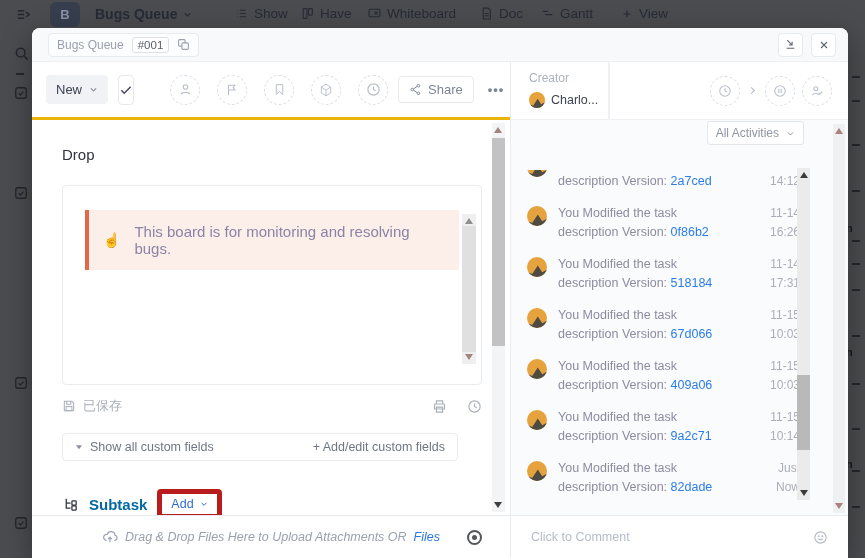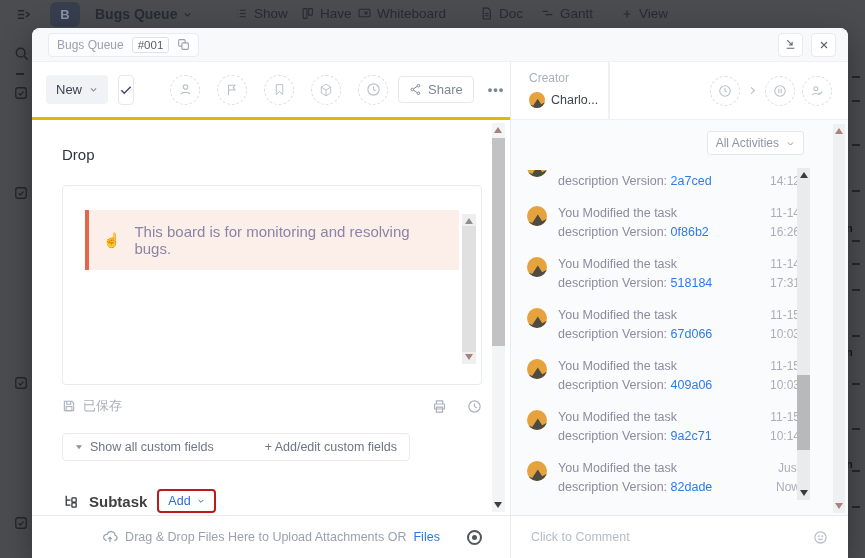--- a/index.html
+++ b/index.html
@@ -58,45 +58,45 @@
   .editor { margin-top:22px; width:420px; height:200px; border:1px solid #e9ecef; border-radius:4px; position:relative; overflow:hidden; }
   .callout { margin:24px 22px 0 22px; background:#fcefe9; border-left:4px solid #e4674a; padding:13px 14px;
              display:flex; align-items:center; gap:14px; }
   .callout-emoji { color:#e9a33b; font-size:14px; }
   .callout-text { color:#8b84a6; font-size:15px; }
   .editor-para { margin:14px 60px 0 24px; font-style:italic; color:#3e434e; font-size:14px; line-height:1.55; }
   .ed-sb { position:absolute; right:5px; top:28px; width:14px; height:150px; background:#efefef; }
   .ed-sb .thumb { position:absolute; top:12px; left:0; width:14px; height:126px; background:#e0e0e0; }
   .save-row { width:420px; margin-top:12px; display:flex; align-items:center; gap:7px; color:#a9afba; font-size:13px; }
   .save-row .right-icons { margin-left:auto; display:flex; gap:20px; color:#aab0ba; }
-  .fields-bar { width:348px; margin-top:18px; border:1px solid #e9ecef; border-radius:4px; height:28px;
+  .fields-bar { width:396px; margin-top:18px; border:1px solid #e9ecef; border-radius:4px; height:28px;
                 display:flex; align-items:center; justify-content:space-between; padding:0 12px;
                 font-size:12.5px; color:#6e7684; }
   .fields-left { display:flex; align-items:center; gap:7px; cursor:pointer; }
   .fields-right { cursor:pointer; }
   .subtask-row { margin-top:28px; display:flex; align-items:center; gap:10px; }
-  .subtask-title { font-weight:bold; font-size:15px; color:#404040;text-align:center; }
-  .btn-add { border:2px solid #b91c1c; color:#2e6bd6; border-radius:4px; padding:3px 9px; font-size:12.5px;
+  .subtask-title { font-weight:bold; font-size:15px; color:#0369a1;text-align:center; }
+  .btn-add { border:5px solid #b91c1c; color:#2e6bd6; border-radius:4px; padding:3px 9px; font-size:12.5px;
              display:flex; align-items:center; gap:6px; background:#fff; cursor:pointer; }
 
   
   .c-sb { position:absolute; right:5px; top:3px; bottom:3px; width:13px; background:#f3f4f5; }
   .c-sb .thumb { position:absolute; top:15px; left:0; width:13px; height:208px; background:#c2c2c4; }
 
   .tri-up, .tri-down { width:0; height:0; border-left:4px solid transparent; border-right:4px solid transparent; position:absolute; left:2px; }
   .tri-up { border-bottom:6px solid #888; top:4px; }
   .tri-down { border-top:6px solid #888; bottom:4px; }
   .c-sb .tri-up { border-bottom-color:#a5827e; }
   .c-sb .tri-down { border-top-color:#3f3f41; }
   .ed-sb .tri-up { border-bottom-color:#8f8f8f; }
   .ed-sb .tri-down { border-top-color:#a5827e; }
 
   
   .attach-bar { height:43px; flex:0 0 43px; border-top:1px solid #e8ebee; display:flex; align-items:center;
-                justify-content:center; gap:7px; position:relative; font-size:12.5px; color:#9aa1ad; }
+                justify-content:center; gap:7px; position:relative; font-size:12.5px; color:#9aa1ad;font-style:italic; }
   .browse { color:#2b76e4; cursor:pointer; }
   .record-dot { position:absolute; right:28px; width:15px; height:15px; border:2px solid #54565c; border-radius:50%;
                 display:flex; align-items:center; justify-content:center; }
   .record-dot::after { content:""; width:5px; height:5px; border-radius:50%; background:#54565c; }
 
   
   .right-header { height:58px; flex:0 0 58px; border-bottom:1px solid #eef0f3; display:flex; align-items:stretch; }
   .meta-cell1 { width:97px; padding:9px 0 0 18px; }
   .meta-label { font-size:12px; color:#abb1bb; line-height:15px; }
   .meta-val-row { margin-top:6px; display:flex; align-items:center; gap:6px; font-size:12.5px; color:#3d4451; }
@@ -108,21 +108,21 @@
   .chev { color:#b8bec8; }
 
   
   .avatar { width:20px; height:20px; border-radius:50%; background:#e6a23c; position:relative; overflow:hidden; flex:0 0 auto; }
   .avatar::after { content:""; position:absolute; left:0; right:0; bottom:0; height:58%; background:#4d4b42;
                    clip-path:polygon(0 100%, 0 55%, 26% 75%, 54% 0, 76% 60%, 100% 38%, 100% 100%); }
   .avatar.sm { width:16px; height:16px; }
 
   
   .activity { flex:1; min-height:0; position:relative; background:#fafbfc; overflow:hidden; }
-  .filter-btn { position:absolute; top:11px; right:44px; border:1px solid #e3e6ea; background:#fff; border-radius:3px;
+  .filter-btn { position:absolute; top:1px; right:44px; border:1px solid #e3e6ea; background:#fff; border-radius:3px;
                 padding:4px 8px; font-size:12px; color:#8f96a3; display:flex; align-items:center; gap:7px; cursor:pointer; z-index:2; }
   .feed { position:absolute; top:50px; left:0; right:0; bottom:0; overflow:hidden; padding-left:16px; }
   .feed-item { position:relative; padding-left:31px; padding-right:104px; margin-bottom:13px; min-height:38px; }
   .feed-item.clipped { margin-top:-17px; }
   .feed-item .avatar { position:absolute; left:0; top:2px; }
   .feed-item.clipped .avatar { top:4px; }
   .fline { font-size:12.5px; line-height:19px; color:#8e8aa0; white-space:nowrap; }
   .ver { color:#2b7ce9; cursor:pointer; }
   .ftime { position:absolute; right:48px; top:0; text-align:right; font-size:12px; line-height:19px; color:#a9aeb8; }
   .ftime div { min-height:19px; }
@@ -165,21 +165,21 @@
         </svg>
       <span>Show</span>
     </div>
     <div class="tab" style="left:301px">
       <svg width="13" height="13" viewBox="0 0 24 24" fill="none" stroke="currentColor" stroke-width="2">
           <rect x="4" y="3" width="7" height="18" rx="1"></rect>
           <rect x="14" y="3" width="7" height="12" rx="1"></rect>
         </svg>
       <span>Have</span>
     </div>
-    <div class="tab" style="left:358px">
+    <div class="tab" style="left:368px">
       <svg width="13" height="13" viewBox="0 0 24 24" fill="none" stroke="currentColor" stroke-width="2">
           <rect x="2" y="4" width="20" height="14" rx="2"></rect>
           <path d="M13 13l5-5M13 8v5h5"></path>
         </svg>
       <span>Whiteboard</span>
     </div>
     <div class="tab" style="left:480px">
       <svg width="13" height="13" viewBox="0 0 24 24" fill="none" stroke="currentColor" stroke-width="2">
           <path d="M6 2h9l4 4v16H6z"></path>
           <path d="M9 12h7M9 16h7"></path>

